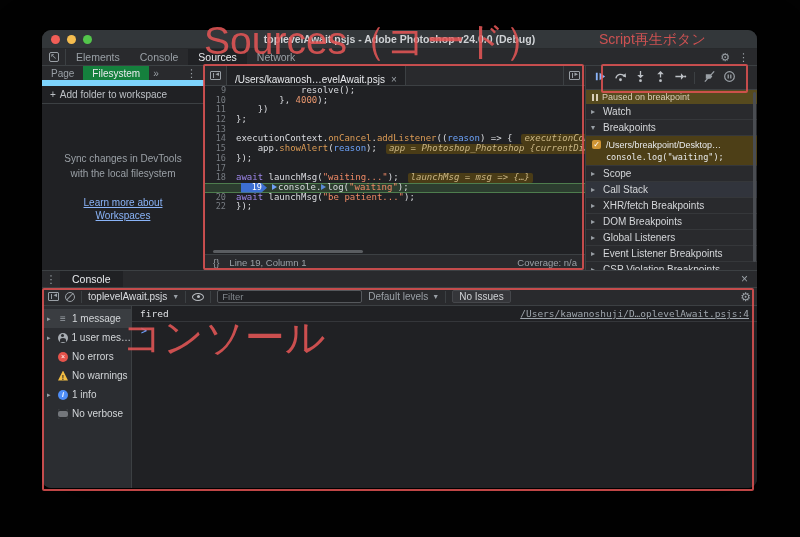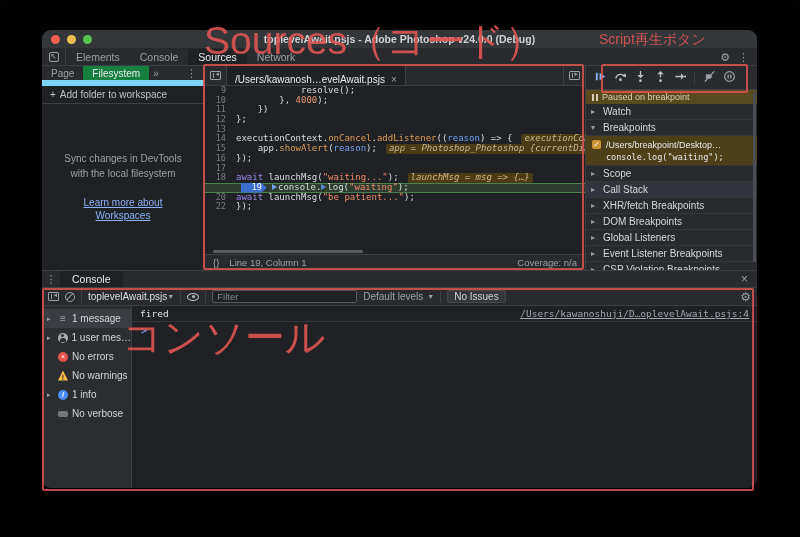--- a/index.html
+++ b/index.html
@@ -129,21 +129,21 @@
     color:#e8eaed; font-size:10.5px; }
   #drawer-close { margin-left:auto; display:flex; align-items:center; padding:0 9px;
     color:#9aa0a6; font-size:12px; }
 
   #ctoolbar { position:absolute; top:258px; left:0; right:0; height:18px; background:#292a2d;
     border-bottom:1px solid #3c4043; display:flex; align-items:center; gap:6px; padding:0 6px; }
   .tsep { width:1px; height:12px; background:#3c4043; }
   .ban { width:10px; height:10px; border:1.2px solid #9aa0a6; border-radius:50%; position:relative; }
   .ban::after { content:""; position:absolute; left:-1px; top:3.6px; width:10px; height:1.2px;
     background:#9aa0a6; transform:rotate(-45deg); }
-  #ctx-select { display:flex; align-items:center; font-size:10px; color:#dadce0; }
+  #ctx-select { display:flex; align-items:center; gap:5px; font-size:10px; color:#dadce0; }
   #ctx-select .dd { font-size:7px; color:#9aa0a6; }
   .eye { width:12px; height:8px; border:1px solid #b8bcc0; border-radius:50%; position:relative; }
   .eye::after { content:""; position:absolute; left:3.5px; top:1.5px; width:3px; height:3px;
     border-radius:50%; background:#b8bcc0; }
   #filter-input { width:145px; height:13px; background:#202124; border:1px solid #55585c;
     border-radius:2px; color:#dadce0; font-size:9.5px; padding:0 4px;
     font-family:"Liberation Sans", sans-serif; }
   #filter-input::placeholder { color:#80868b; }
   #levels { display:flex; align-items:center; gap:4px; font-size:10px; color:#9aa0a6; }
   #levels .dd { font-size:7px; }

